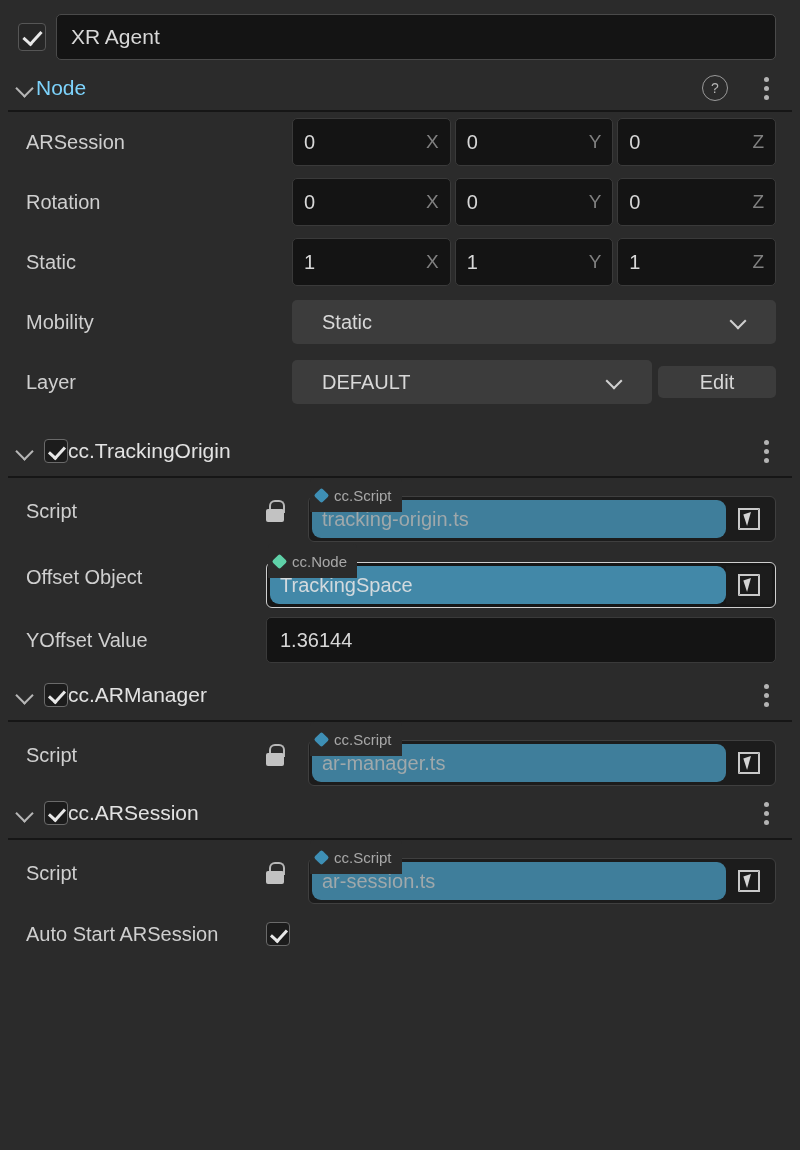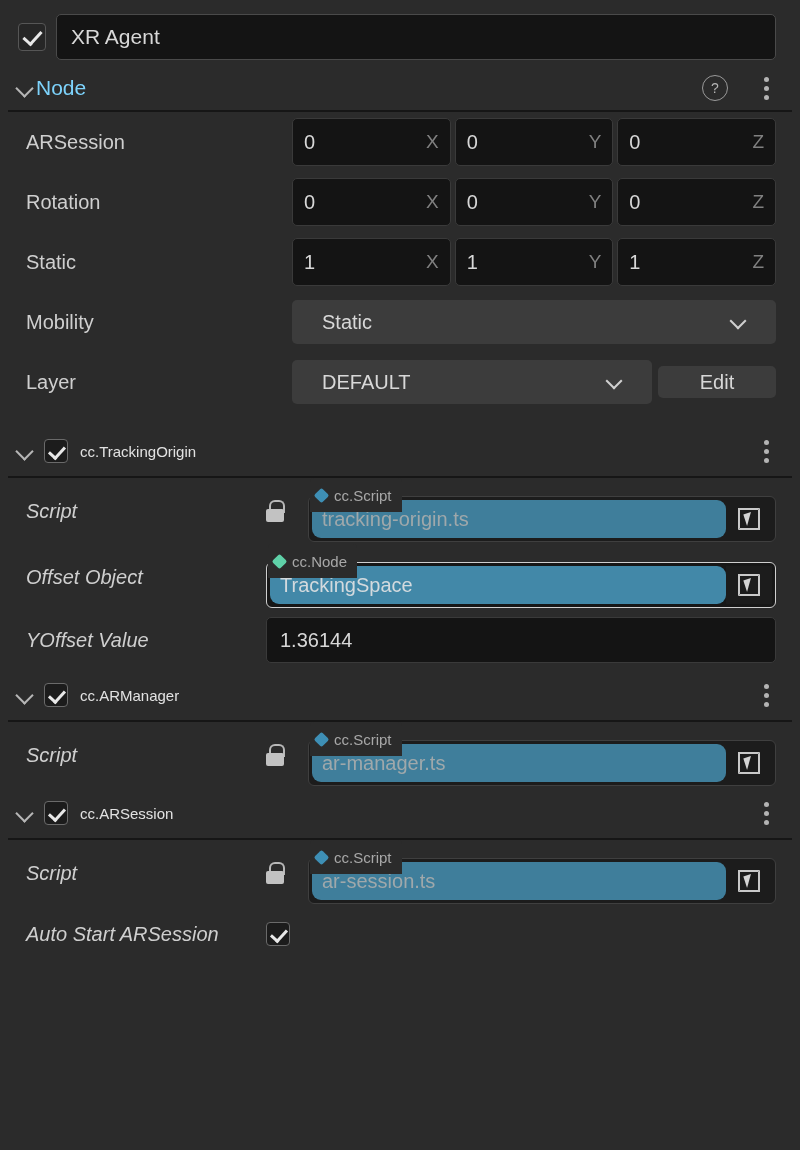--- a/index.html
+++ b/index.html
@@ -78,21 +78,21 @@
   .kebab i { width: 5px; height: 5px; border-radius: 50%; background: #b4b4b4; display: block; }
 
   .divider { height: 2px; background: #161616; margin: 0 8px 0 8px; }
 
   
   .prow {
     display: flex; align-items: center;
     height: 60px; padding: 0 24px 0 26px;
   }
   .plabel { width: 266px; flex: 0 0 266px; font-size: 20px; color: #cfcfcf; }
-  .plabel.narrow { width: 240px; flex: 0 0 240px; font-style: italic; }
+  .plabel.narrow { width: 240px; flex: 0 0 240px; }
 
   .vec { display: flex; flex: 1; gap: 4px; }
   .numfield {
     flex: 1; height: 48px;
     background: #141414;
     border: 1px solid #3a3a3a;
     border-radius: 5px;
     display: flex; align-items: center;
     padding: 0 11px;
     font-size: 20px; color: #d8d8d8;
@@ -142,21 +142,21 @@
     width: 24px; height: 24px; flex: 0 0 24px;
     background: #1c1c1c; border: 1px solid #6a6a6a;
     border-radius: 4px; position: relative; margin-left: 8px;
   }
   .cbox-sm.checked::after {
     content: ""; position: absolute; left: 7px; top: 2.5px;
     width: 7px; height: 13px;
     border: solid #e8e8e8; border-width: 0 3px 3px 0;
     transform: rotate(42deg);
   }
-  .comp-title { font-size: 15px; color: #e2e2e2; margin-left: 12px; text-align: center; }
+  .comp-title { font-size: 21px; color: #e2e2e2; margin-left: 0; text-align: center; }
 
   
   .ref-row {
     display: flex; align-items: center;
     height: 66px; padding: 0 24px 0 26px; position: relative;
   }
   .lock {
     width: 18px; height: 22px; position: relative; margin-right: 24px; flex: 0 0 18px;
   }
   .lock::before {

